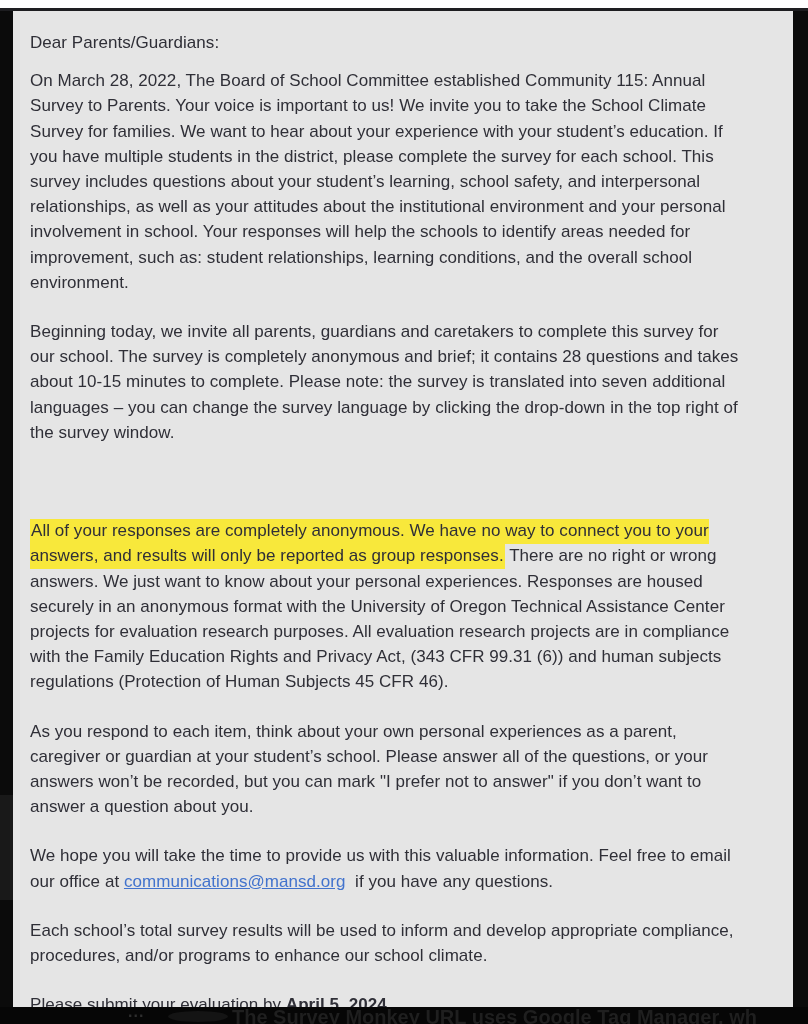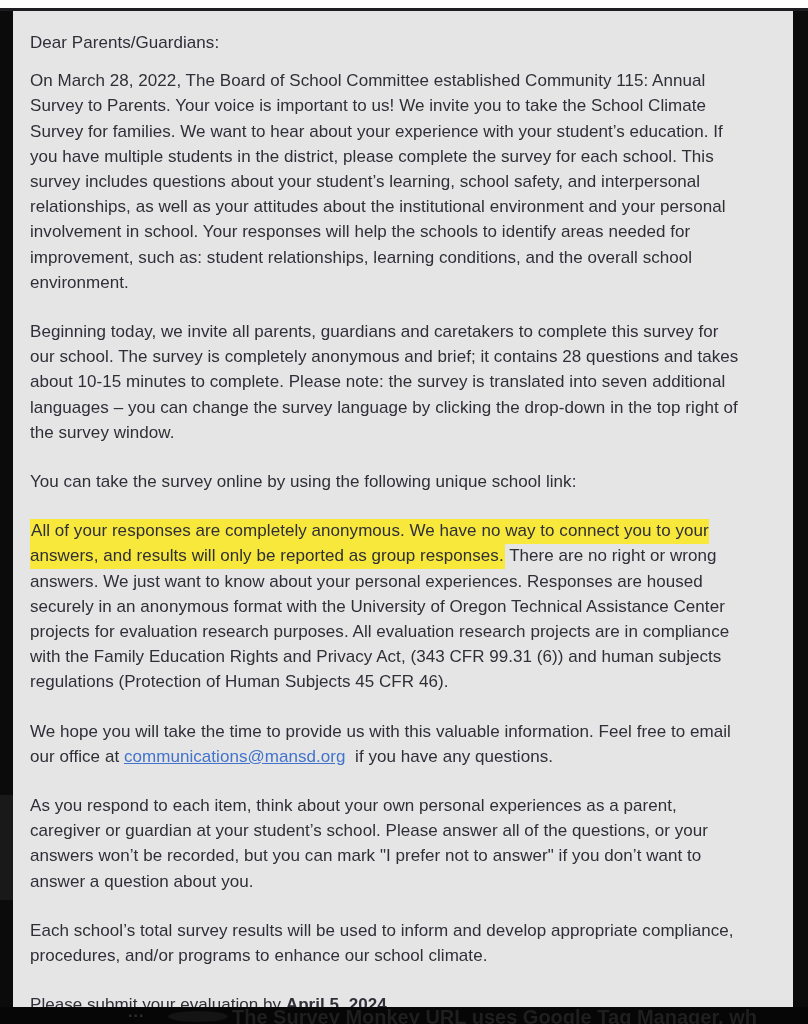--- a/index.html
+++ b/index.html
@@ -74,24 +74,24 @@
 
 <div class="top-strip"></div>
 <div class="top-line"></div>
 <div class="gutter-glow"></div>
 
 <div class="page">
   <p class="salutation">Dear Parents/Guardians:</p>
   <div id="paragraphs">
       <p class="para"><span>On March 28, 2022, The Board of School Committee established Community 115: Annual Survey to Parents. Your voice is important to us! We invite you to take the School Climate Survey for families. We want to hear about your experience with your student’s education. If you have multiple students in the district, please complete the survey for each school. This survey includes questions about your student’s learning, school safety, and interpersonal relationships, as well as your attitudes about the institutional environment and your personal involvement in school. Your responses will help the schools to identify areas needed for improvement, such as: student relationships, learning conditions, and the overall school environment.</span></p>
       <p class="para"><span>Beginning today, we invite all parents, guardians and caretakers to complete this survey for our school. The survey is completely anonymous and brief; it contains 28 questions and takes about 10-15 minutes to complete.  Please note: the survey is translated into seven additional languages – you can change the survey language by clicking the drop-down in the top right of the survey window.</span></p>
-      <p class="para"><span>You can take the survey online by using the following unique school link:</span><br></p>
+      <p class="para"><br></p>
       <p class="para"><mark>All of your responses are completely anonymous. We have no way to connect you to your answers, and results will only be reported as group responses.</mark><span> There are no right or wrong answers. We just want to know about your personal experiences. Responses are housed securely in an anonymous format with the University of Oregon Technical Assistance Center projects for evaluation research purposes. All evaluation research projects are in compliance with the Family Education Rights and Privacy Act, (343 CFR 99.31 (6)) and human subjects regulations (Protection of Human Subjects 45 CFR 46).</span></p>
+      <p class="para"><span>As you respond to each item, think about your own personal experiences as a parent, caregiver or guardian at your student’s school. Please answer all of the questions, or your answers won’t be recorded, but you can mark "I prefer not to answer" if you don’t want to answer a question about you.</span></p>
       <p class="para"><span>We hope you will take the time to provide us with this valuable information. Feel free to email our office at </span><a href="#">communications@mansd.org</a><span>&nbsp; if you have any questions.</span></p>
-      <p class="para"><span>As you respond to each item, think about your own personal experiences as a parent, caregiver or guardian at your student’s school. Please answer all of the questions, or your answers won’t be recorded, but you can mark "I prefer not to answer" if you don’t want to answer a question about you.</span></p>
       <p class="para"><span>Each school’s total survey results will be used to inform and develop appropriate compliance, procedures, and/or programs to enhance our school climate.</span></p>
       <p class="para"><span>Please submit your evaluation by </span><strong>April 5, 2024</strong><span>.</span></p>
     </div>
 
 </div>
 
 <div class="bottom-bar">
   <span class="ellipsis-icon">...</span>
   <div class="partial-avatar"></div>
   <div class="truncated-text">The Survey Monkey URL uses Google Tag Manager, wh</div>

